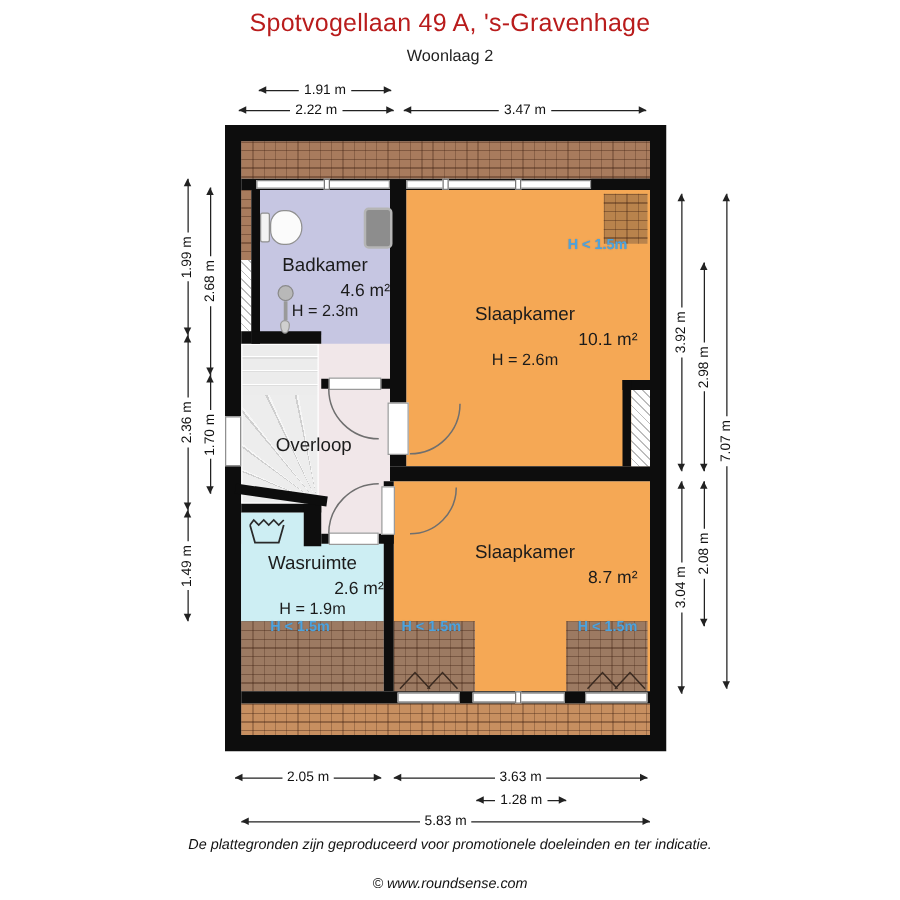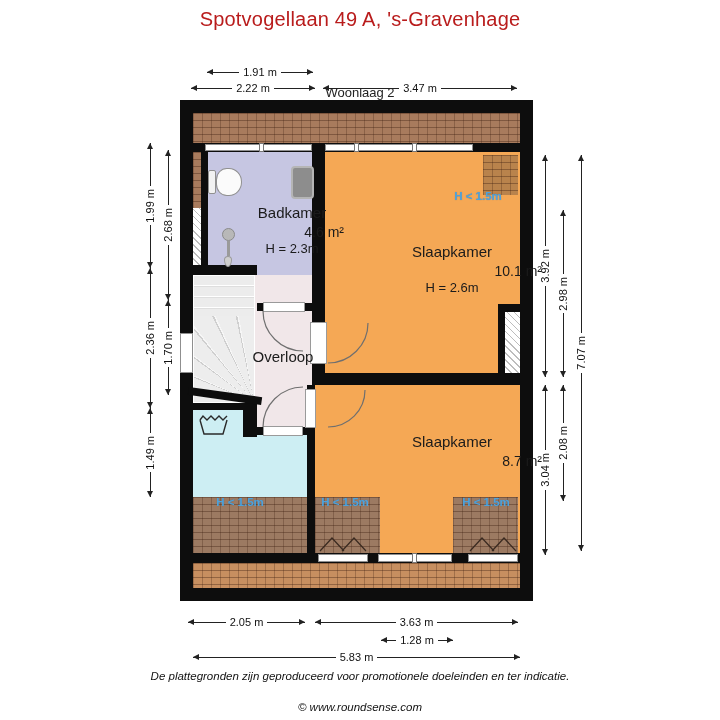--- a/index.html
+++ b/index.html
@@ -1,41 +1,41 @@
 <!DOCTYPE html>
 <html style="--wall: #0d0d0d; --bedroom_orange: #f5a855; --bathroom_lavender: #c6c6e2; --laundry_cyan: #cdeef3; --landing_pink: #f1e7e9; --roof_tiles: #a87b5d; --roof_tiles_dark: #9c7a62; --roof_tiles_light: #c78f60; --roof_tiles_orange: #b9834c; --low_height_blue: #4da3dd;"><head>
 <meta charset="utf-8">
 <style>
   html,body{margin:0;padding:0;background:#fff;}
   .page{position:relative;width:720px;height:720px;background:#fff;overflow:hidden;
         font-family:"Liberation Sans", sans-serif;color:#1b1b1b;}
   .abs{position:absolute;}
   .title{width:720px;text-align:center;font-size:20px;color:#b91c1c;letter-spacing:.2px;}
-  .subtitle{width:720px;text-align:center;font-size:13px;color:#222;margin-top:48px;}
+  .subtitle{width:720px;text-align:center;font-size:13px;color:#222;}
   .plan{background:var(--wall,#0d0d0d);}
   .white{background:#fff;}
   .black{background:var(--wall,#0d0d0d);}
   .room-bed{background:var(--bedroom_orange,#f5a855);}
   .room-bath{background:var(--bathroom_lavender,#c6c6e2);}
   .room-land{background:var(--landing_pink,#f1e7e9);}
   .room-laun{background:var(--laundry_cyan,#cdeef3);}
   .tiles{background-image:
       repeating-linear-gradient(180deg,rgba(60,30,15,.38) 0 1px,transparent 1px 7px),
       repeating-linear-gradient(90deg,rgba(60,30,15,.28) 0 1px,transparent 1px 9px);}
   .t-roof{background-color:var(--roof_tiles,#a87b5d);}
   .t-dark{background-color:var(--roof_tiles_dark,#9c7a62);}
   .t-light{background-color:var(--roof_tiles_light,#c78f60);}
   .t-orange{background-color:var(--roof_tiles_orange,#b9834c);}
   .hatch{background:repeating-linear-gradient(45deg,#ffffff 0 4px,#bdbdbd 4px 5px);}
   .win{background:#fff;border:1px solid #8f8f8f;box-sizing:border-box;}
   .tick{background:#fff;border:1px solid #777;box-sizing:border-box;}
   .frame{background:#fff;border:1px solid #9a9a9a;box-sizing:border-box;}
   .stair-treads{background:repeating-linear-gradient(180deg,#ececec 0 9px,#ffffff 9px 10px,#dedede 10px 11px);}
   .stair-fan{background:repeating-conic-gradient(at 100% 100%,#ededed 0deg 12deg,#cfcfcf 12deg 13deg,#f6f6f6 13deg 14deg);}
-  .rlabel{position:absolute;text-align:center;color:#1b1b1b;line-height:1.3;padding-left:32px;}
+  .rlabel{position:absolute;text-align:center;color:#1b1b1b;line-height:1.3;}
   .rname{font-size:15px;}
   .rarea{font-size:14px;text-align:right;}
   .rh{font-size:13px;}
   .hlow{position:absolute;font-size:11.5px;font-weight:bold;text-align:center;
         color:var(--low_height_blue,#4da3dd);text-shadow:0 0 1px rgba(30,80,130,.45);}
   .dim{position:absolute;display:flex;align-items:center;color:#111;font-size:11px;}
   .dim .ln{background:#222;}
   .dim-h{flex-direction:row;height:14px;}
   .dim-h .ln{flex:1;height:1px;}
   .dim-h .lbl{padding:0 4px;white-space:nowrap;}
@@ -235,20 +235,25 @@
       <div class="rh">H = 2.3m</div>
     </div>
     <div class="rlabel" style="left:150px;top:142px;width:180px;">
       <div class="rname">Slaapkamer</div>
       <div class="rarea">10.1 m²</div>
       <div class="rh">H = 2.6m</div>
     </div>
     <div class="rlabel" style="left:16px;top:247px;width:110px;">
       <div class="rname">Overloop</div>
     </div>
+    <div class="rlabel" style="left:13px;top:341px;width:114px;">
+      <div class="rname">Wasruimte</div>
+      <div class="rarea">2.6 m²</div>
+      <div class="rh">H = 1.9m</div>
+    </div>
     <div class="rlabel" style="left:150px;top:332px;width:180px;">
       <div class="rname">Slaapkamer</div>
       <div class="rarea">8.7 m²</div>
     </div>
 
     <div class="hlow" style="left:258px;top:90px;width:80px;">H &lt; 1.5m</div>
     <div class="hlow" style="left:20px;top:396px;width:80px;">H &lt; 1.5m</div>
     <div class="hlow" style="left:125px;top:396px;width:80px;">H &lt; 1.5m</div>
     <div class="hlow" style="left:266px;top:396px;width:80px;">H &lt; 1.5m</div>
   </div>

